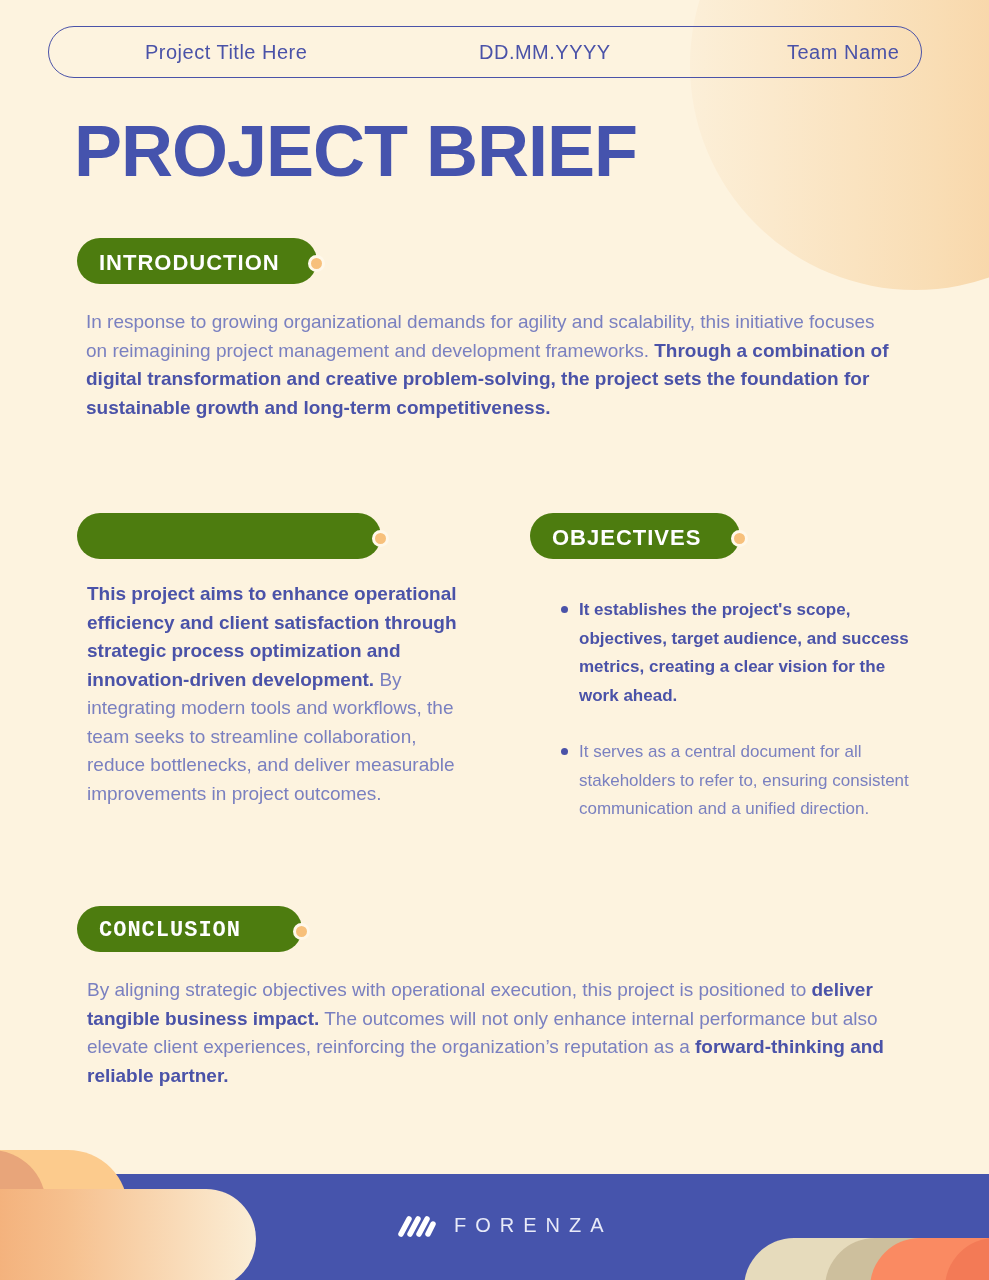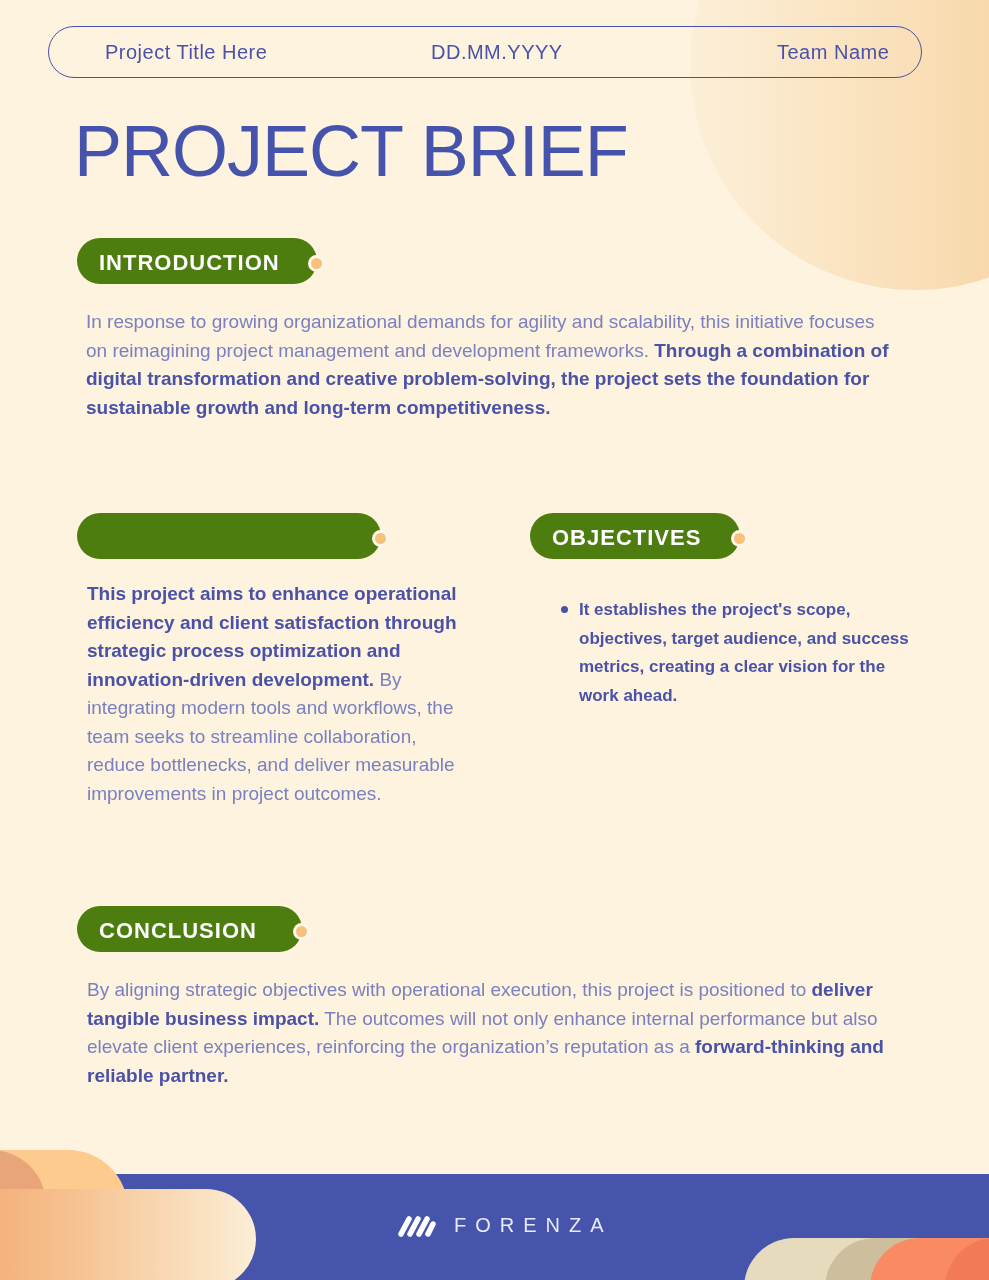--- a/index.html
+++ b/index.html
@@ -12,24 +12,24 @@
     .bg-circle {
       position: absolute; left: 690px; top: -160px; width: 450px; height: 450px;
       border-radius: 50%;
       background: linear-gradient(90deg, #fcefd8 0%, #f9ddb4 55%, #f6c892 100%);
     }
     .header-pill {
       position: absolute; left: 48px; top: 26px; width: 874px; height: 52px;
       border: 1.5px solid #4a52a8; border-radius: 30px; box-sizing: border-box;
       font-size: 20px; letter-spacing: 0.5px; color: #4a52a8;
     }
-    .header-pill span { position: absolute; top: 14px; }
+    .header-pill span { position: absolute; top: 14px; margin-left: 40px; }
     .title {
       position: absolute; left: 74px; top: 110px; margin: 0;
-      font-size: 72px; font-weight: 400; color: #4553ad; letter-spacing: -1px;
+      font-size: 72px; font-weight: 700; color: #4553ad; letter-spacing: -1px;
     }
     .tag {
       position: absolute; height: 46px; border-radius: 25px;
       background: #4d7c0f; color: #fff; font-weight: 700; font-size: 22px;
       letter-spacing: 1px; line-height: 50px; padding-left: 22px; box-sizing: border-box;
     }
     .tag .dot {
       position: absolute; right: -8px; top: 17px; width: 11px; height: 11px;
       border-radius: 50%; background: #f7c07c; border: 3px solid #fff8ea;
     }
@@ -52,22 +52,22 @@
     }
     .logo-text { color: #e8eaf8; font-size: 20px; letter-spacing: 9px; }
   </style>
 </head>
 <body>
 
 <div class="bg-circle"></div>
 
 <div class="header-pill">
   <span style="left:56px">Project Title  Here</span>
-  <span style="left:382px">DD.MM.YYYY</span>
-  <span style="left:728px">Team Name</span>
+  <span style="left:390px">DD.MM.YYYY</span>
+  <span style="left:698px">Team Name</span>
 </div>
 
 <h1 class="title">PROJECT BRIEF</h1>
 
 <div class="tag" style="left:77px; top:238px; width:240px;">
   <span>INTRODUCTION</span>
   <span class="dot"></span>
 </div>
 <p class="para" style="left:86px; top:308px; width:810px; margin:0;"><span>In response to growing organizational demands for agility and scalability, this initiative focuses on reimagining project management and development frameworks. </span><b>Through a combination of digital transformation and creative problem-solving, the project sets the foundation for sustainable growth and long-term competitiveness.</b></p>
 
@@ -75,23 +75,24 @@
   <span class="dot"></span>
 </div>
 <p class="para" style="left:87px; top:580px; width:385px; margin:0;"><b>This project aims to enhance operational efficiency and client satisfaction through strategic process optimization and innovation-driven development.</b><span> By integrating modern tools and workflows, the team seeks to streamline collaboration, reduce bottlenecks, and deliver measurable improvements in project outcomes.</span></p>
 
 <div class="tag" style="left:530px; top:513px; width:210px;">
   <span>OBJECTIVES</span>
   <span class="dot"></span>
 </div>
 <ul class="bullets">
   <li class="bold">It establishes the project's scope, objectives, target audience, and success metrics, creating a clear vision for the work ahead.</li>
+  <li> It serves as a central document for all stakeholders to refer to, ensuring consistent communication and a unified direction.</li>
 </ul>
 
-<div class="tag" style="left:77px; top:906px; width:225px;">
+<div class="tag" style="left:77px; top:906px; width:225px;font-family:Liberation Mono, monospace;">
   <span>CONCLUSION</span>
   <span class="dot"></span>
 </div>
 <p class="para" style="left:87px; top:976px; width:810px; margin:0;"><span>By aligning strategic objectives with operational execution, this project is positioned to </span><b>deliver tangible business impact.</b><span> The outcomes will not only enhance internal performance but also elevate client experiences, reinforcing the organization’s reputation as a </span><b>forward-thinking and reliable partner.</b></p>
 
 <div class="footer"></div>
 
 <div class="deco" style="left:-60px; top:1150px; width:188px; height:130px; border-radius:0 60px 0 0; background:#fccb8d;"></div>
 <div class="deco" style="left:-60px; top:1150px; width:106px; height:130px; border-radius:0 55px 0 0; background:#e8a57a;"></div>
 <div class="deco" style="left:-60px; top:1189px; width:316px; height:100px; border-radius:0 50px 50px 0; background:linear-gradient(90deg,#f2a66e 0%,#f6c08e 40%,#fbeed6 100%);"></div>

